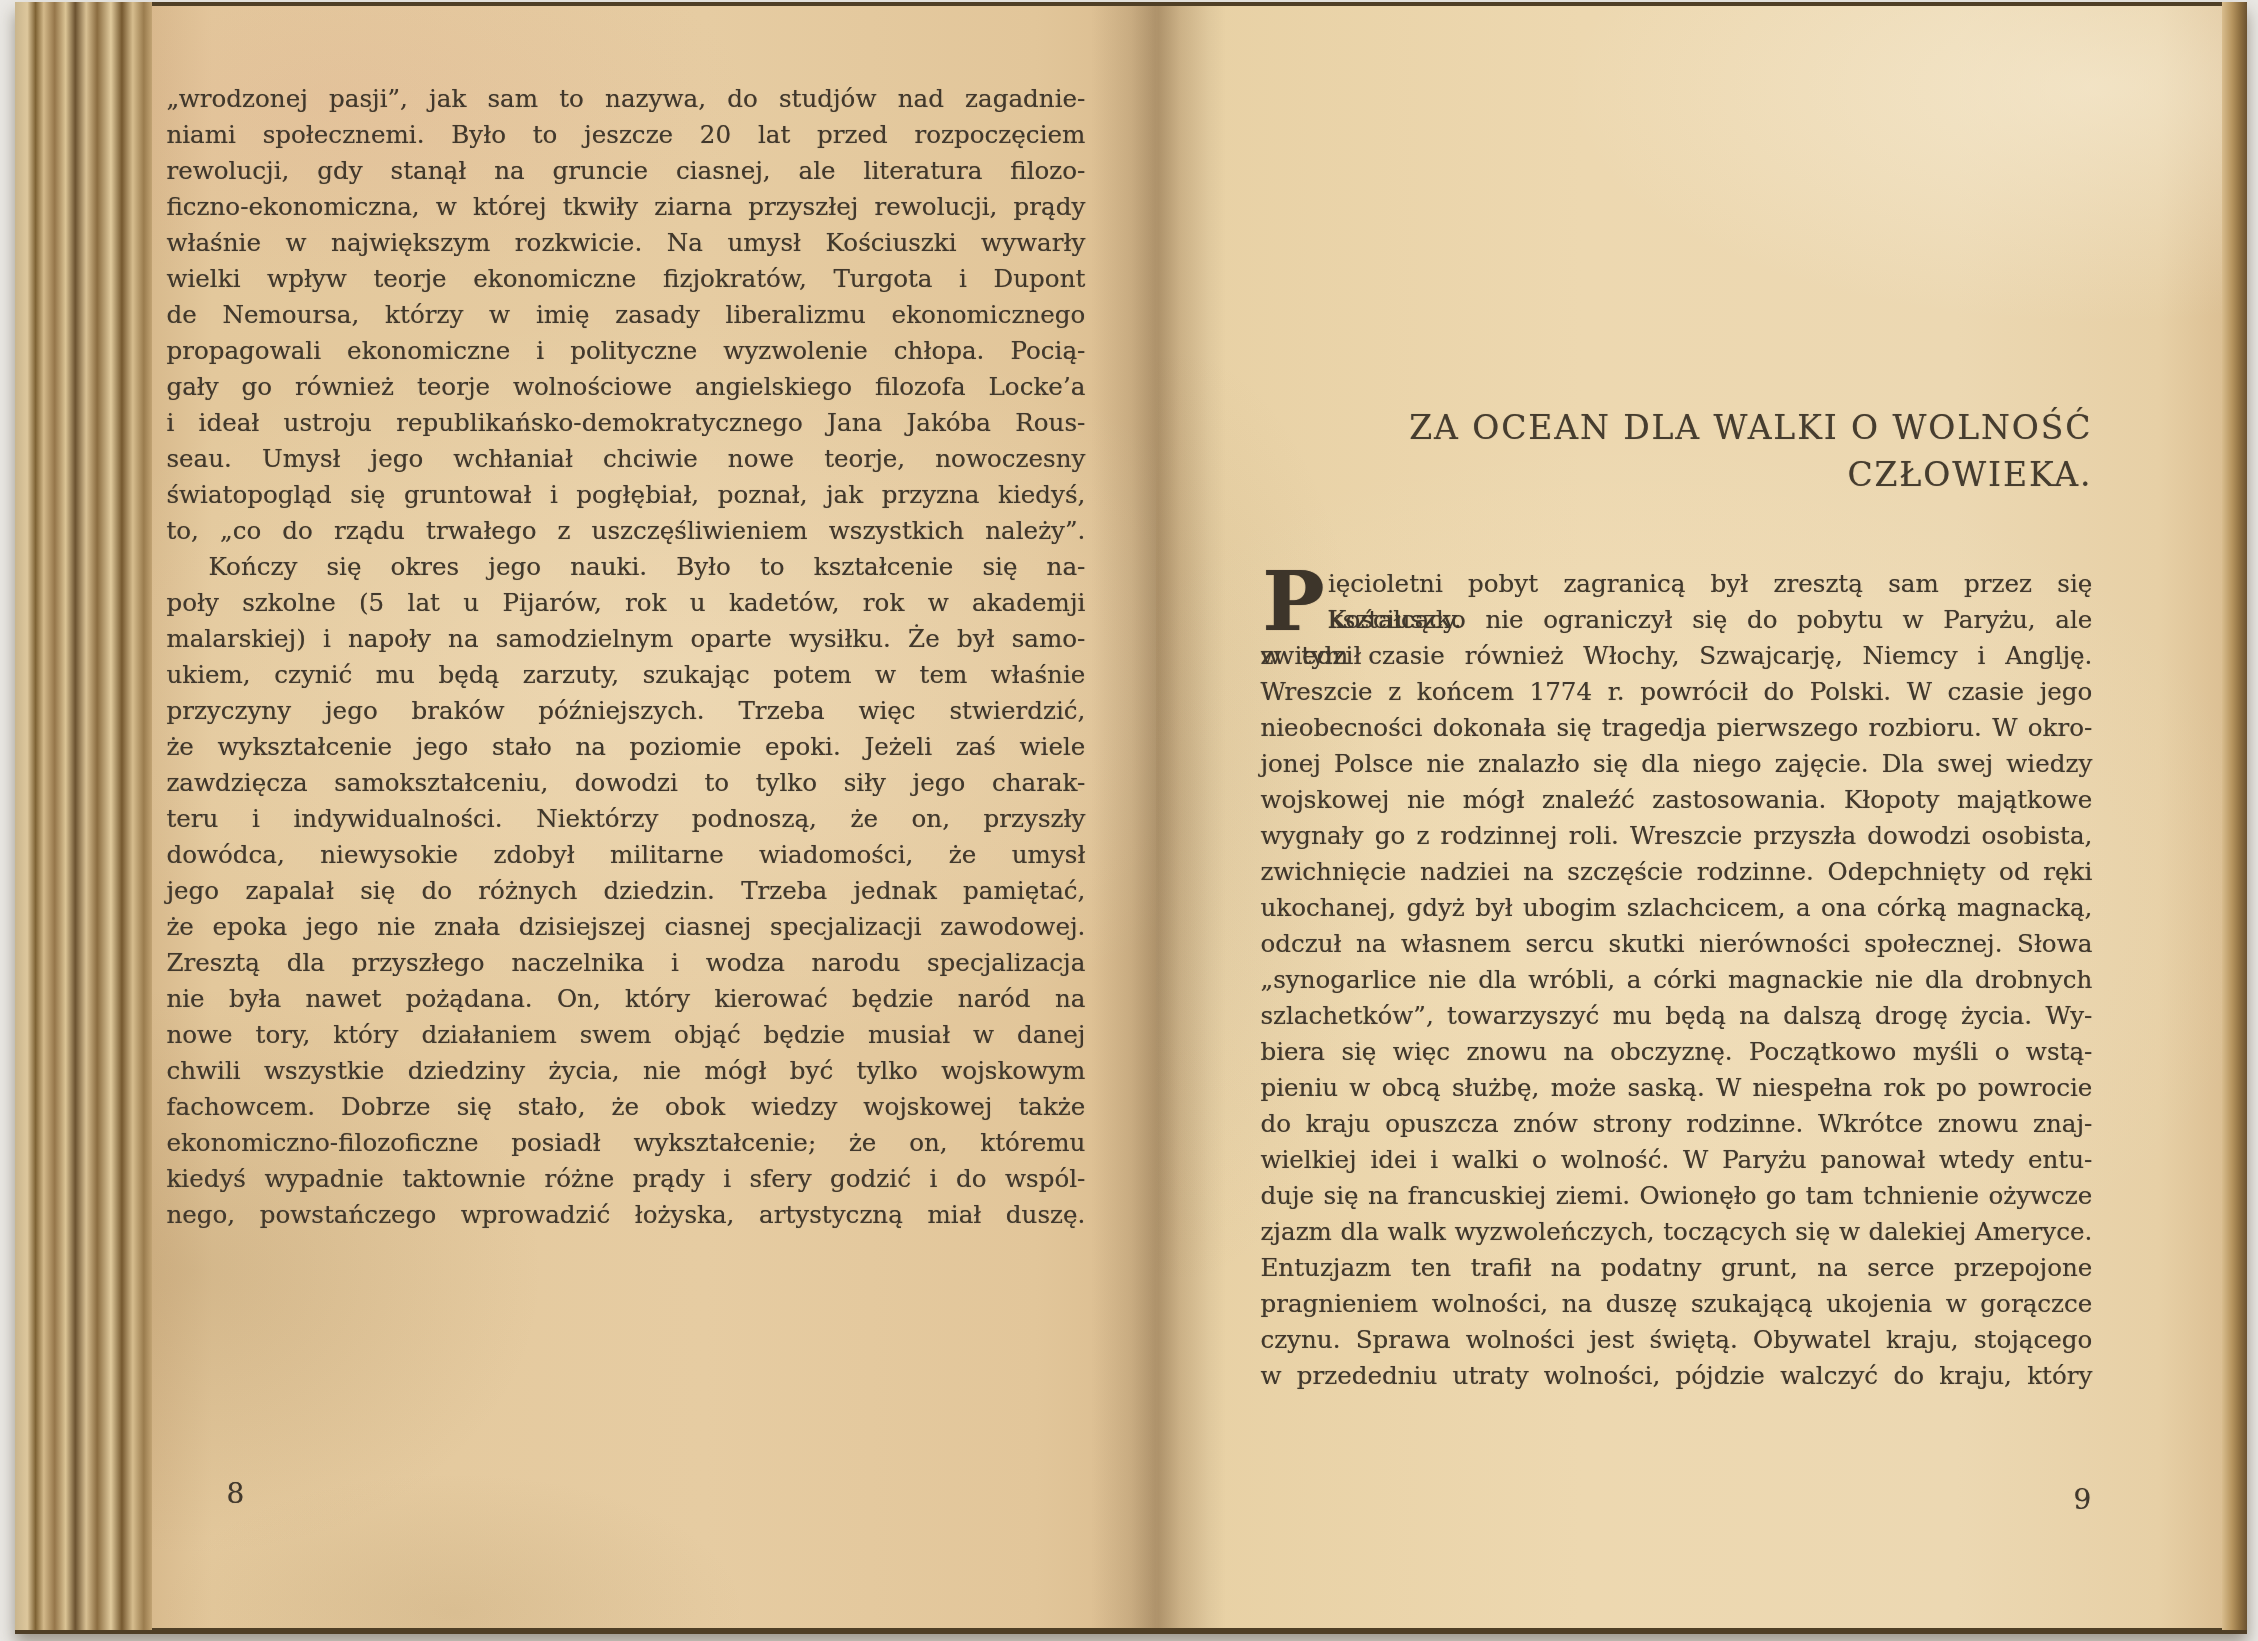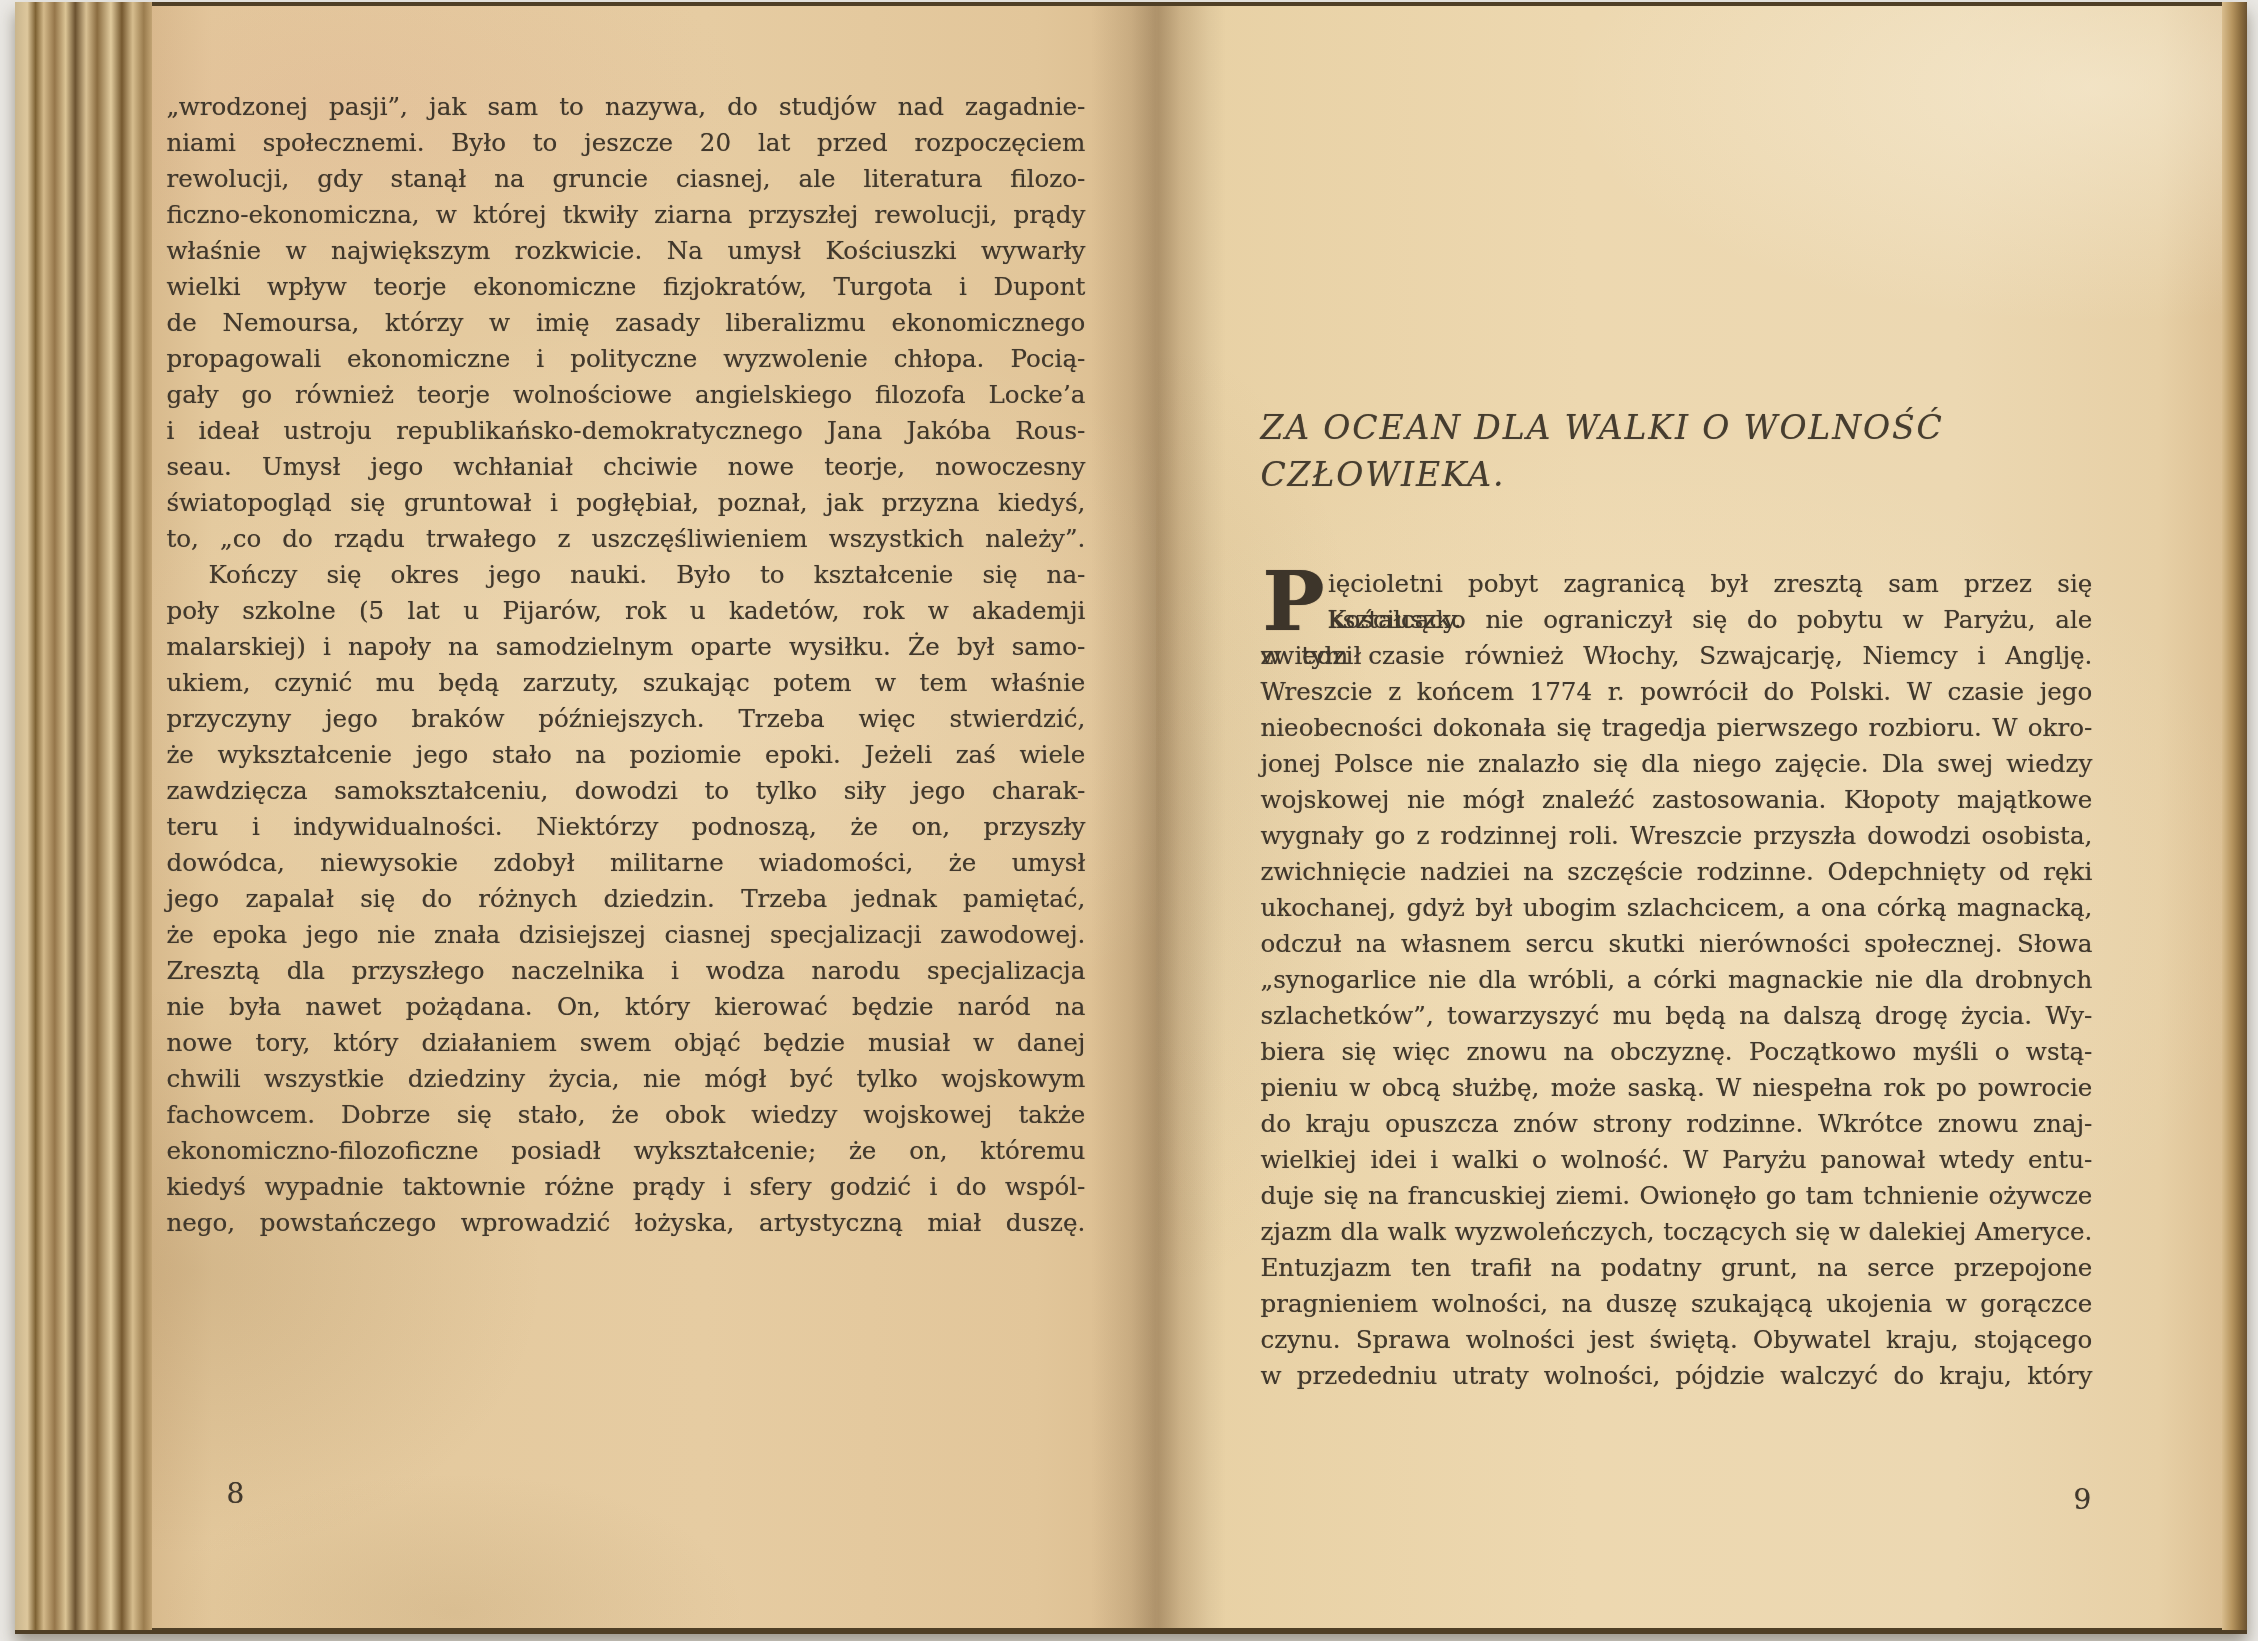--- a/index.html
+++ b/index.html
@@ -47,37 +47,37 @@
   
   .gutter{
     position:absolute;left:1076px;top:3.9px;bottom:3.9px;width:135px;pointer-events:none;
     background:linear-gradient(90deg,
       rgba(85,62,34,0) 0%,rgba(85,62,34,0.14) 30%,rgba(85,62,34,0.34) 50%,
       rgba(85,62,34,0.16) 66%,rgba(85,62,34,0) 100%);
   }
   
   .text-col{position:absolute;color:#41382c;font-size:24.6px;
     text-shadow:0 0 0.7px rgba(62,52,40,0.55);}
-  .left-text{left:151px;top:79px;width:919px;margin-top:8px;}
+  .left-text{left:151px;top:79px;width:919px;}
   .right-text{left:1245px;top:564px;width:832px;}
   .tline{
     height:36px;line-height:36px;
     text-align:justify;text-align-last:justify;
     white-space:normal;
   }
   .para+.para .tline:first-child{text-indent:42px;}
   .drop-cap{
     float:left;width:54px;height:70px;margin:1px 11.6px 0 1.9px;
     font-size:83px;line-height:68px;font-weight:bold;color:#3d352a;
     text-shadow:0 0 1px rgba(60,50,40,0.5);
   }
   .heading{
     position:absolute;left:1245px;top:402px;width:832px;
-    text-align:left;color:#463d2f;font-size:33px;line-height:47px;
-    letter-spacing:1.9px;text-shadow:0 0 0.8px rgba(66,56,42,0.5);font-style:italic;
+    text-align:right;color:#463d2f;font-size:33px;line-height:47px;
+    letter-spacing:1.9px;text-shadow:0 0 0.8px rgba(66,56,42,0.5);
   }
   .pagenum{position:absolute;font-size:28px;color:#41382c;
     text-shadow:0 0 0.7px rgba(62,52,40,0.55);}
   .pagenum-left{left:211px;top:1475px;}
   .pagenum-right{left:2058px;top:1481px;}
 </style>
 </head>
 <body>
 
 <div class="book">

